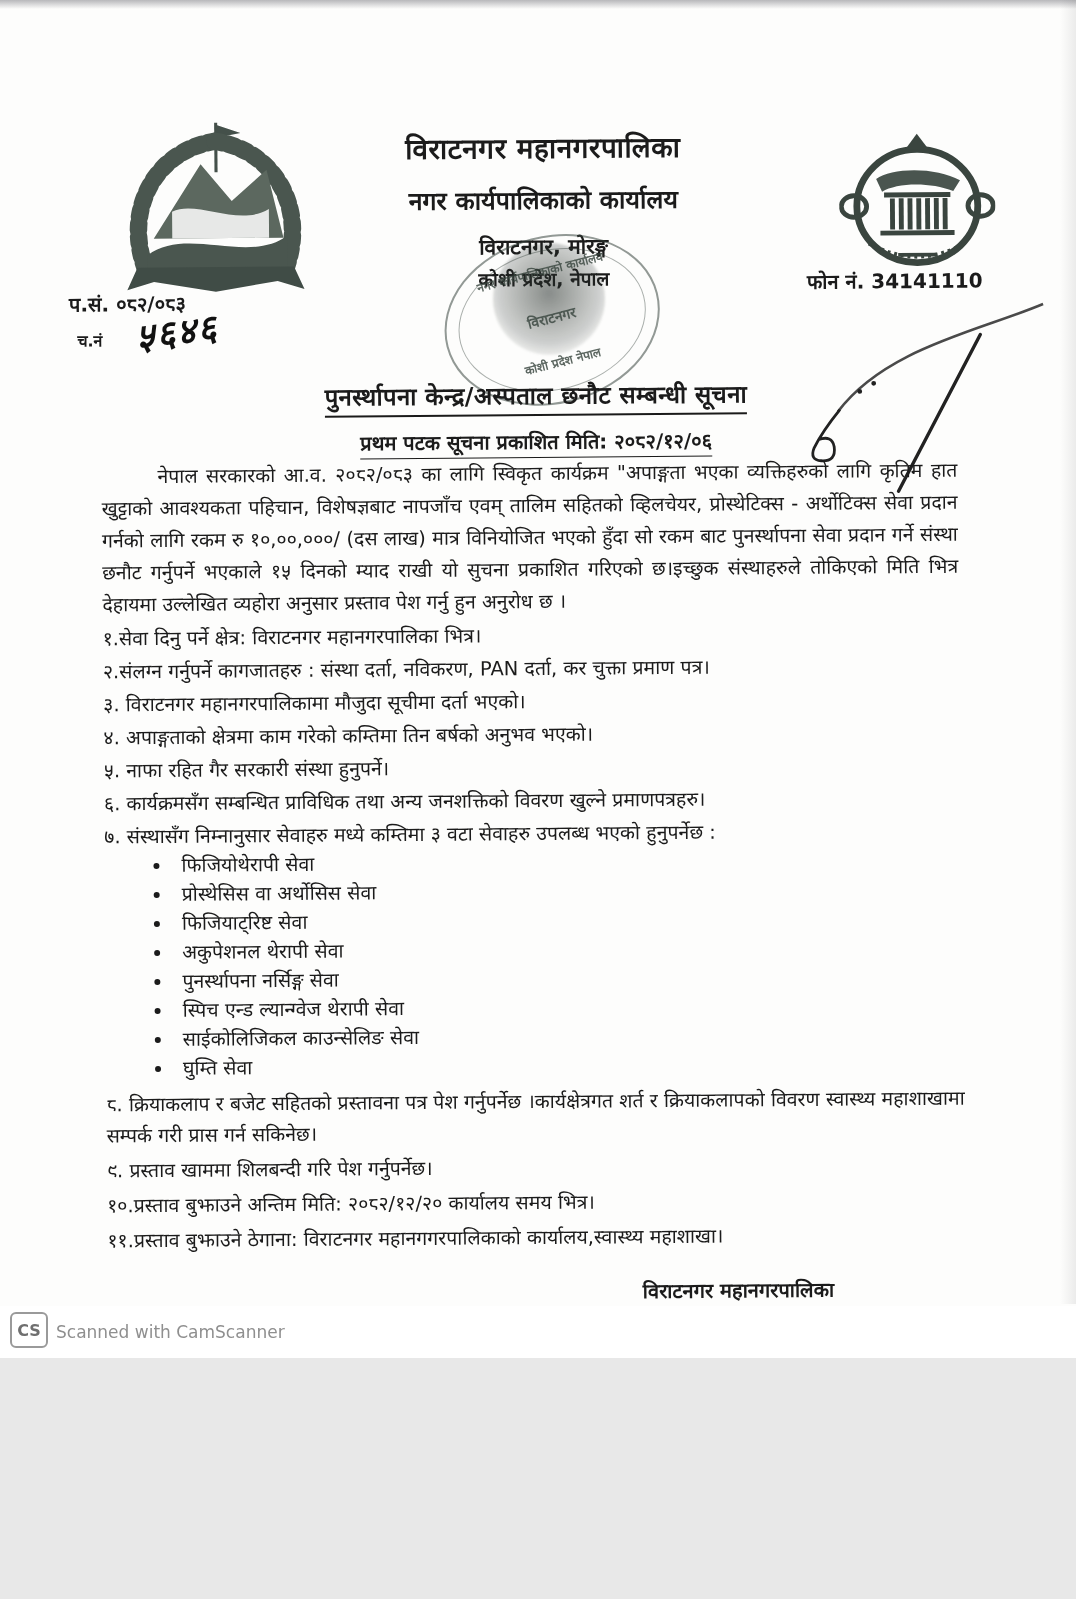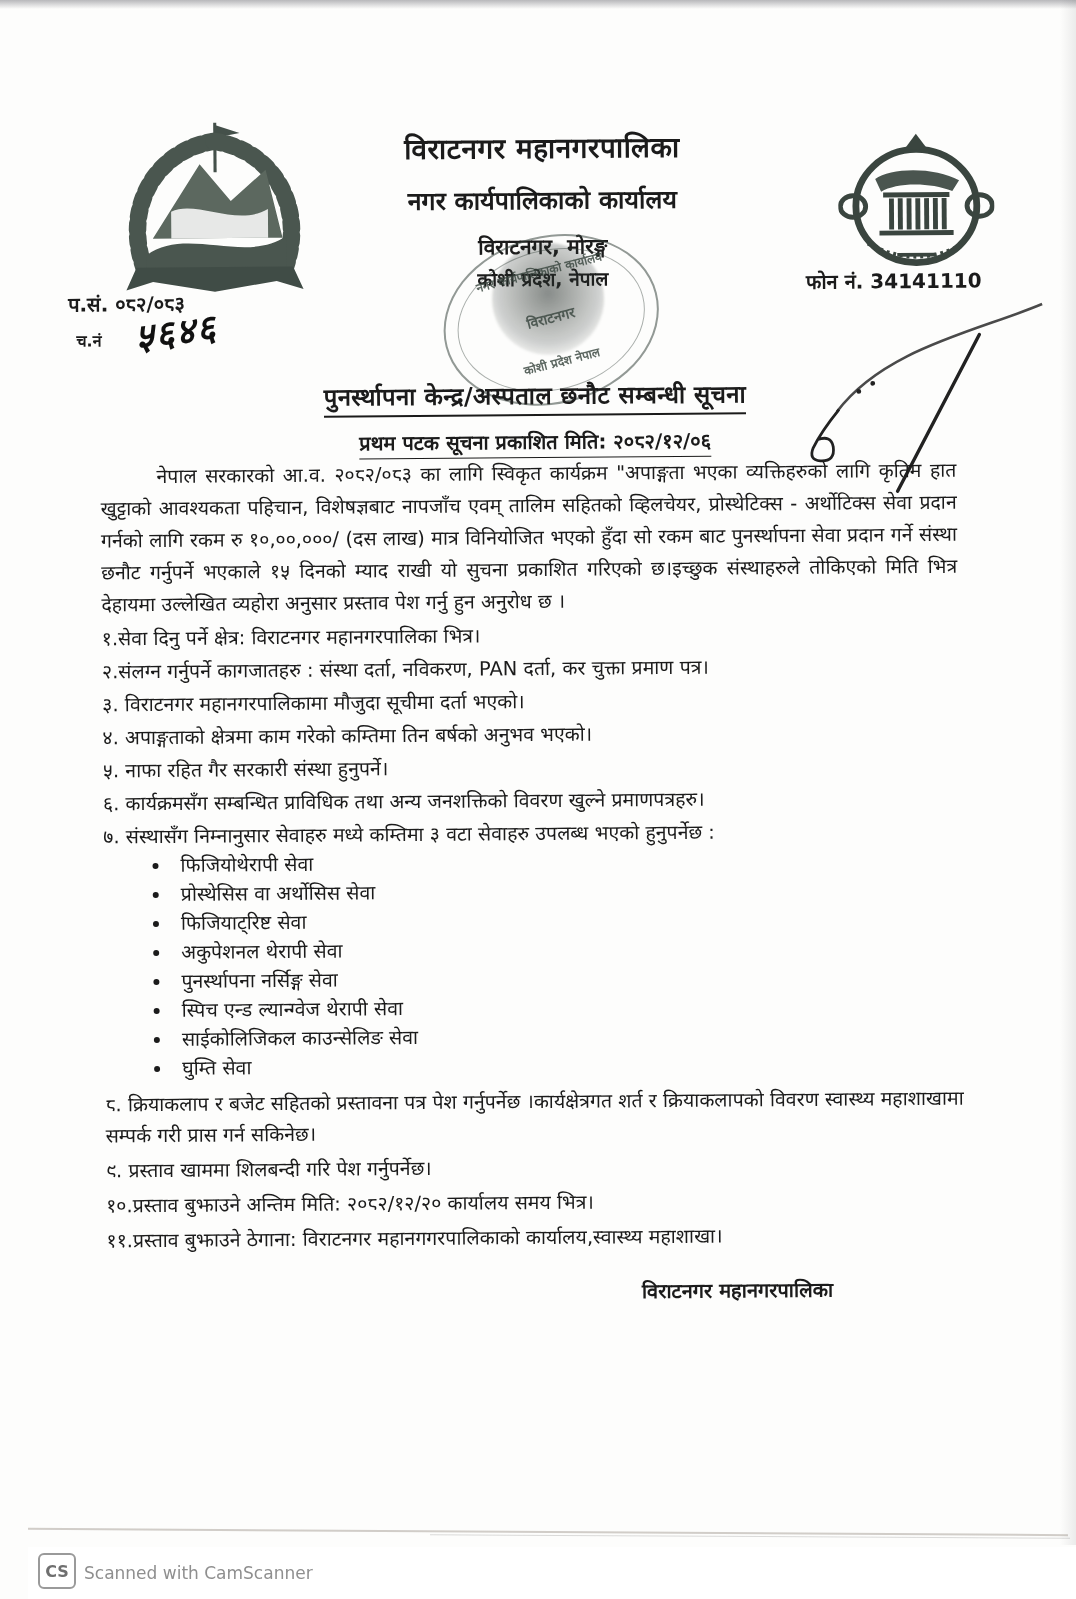--- a/index.html
+++ b/index.html
@@ -1,17 +1,17 @@
 <!DOCTYPE html>
 <html lang="ne"><head>
 <meta charset="utf-8">
 <style>
   html,body{margin:0;padding:0;background:#e8e8e8;}
   .scan{
-    position:relative;width:1076px;height:1599px;margin:0 auto;
+    position:relative;width:1076px;height:1358px;margin:0 auto;
     background:#fdfdfc;overflow:hidden;
     font-family:"DejaVu Sans",sans-serif;color:#1b1b1b;
   }
   
   .edge-top{position:absolute;top:0;left:0;right:0;height:9px;
     background:linear-gradient(180deg,rgba(70,70,80,.38),rgba(70,70,80,0));}
   .edge-right{position:absolute;top:0;right:0;bottom:54px;width:16px;
     background:linear-gradient(270deg,rgba(80,80,85,.10),rgba(80,80,85,0));}
   .fold-line{position:absolute;left:28px;top:1531px;width:1040px;height:2px;
     background:rgba(125,115,102,.35);transform:rotate(.35deg);}
@@ -63,21 +63,21 @@
   .num-item{font-size:19.5px;line-height:28px;margin-bottom:5px;}
   .svc-list{position:absolute;left:152px;top:851px;width:700px;}
   .svc-item{display:flex;align-items:center;font-size:19.5px;line-height:24px;margin-bottom:5px;}
   .svc-item .dot{width:6px;height:6px;border-radius:50%;background:#1b1b1b;
     margin-right:22px;flex:0 0 auto;}
   .close-list{position:absolute;left:103px;top:1086px;width:872px;}
   .close-item{font-size:19.5px;line-height:31px;margin-bottom:4px;text-align:left;}
   .signature{position:absolute;left:638px;top:1278px;font-size:20px;font-weight:bold;}
 
   
-  .footer{position:absolute;left:0;right:0;bottom:0;height:52px;background:#ffffff;margin-left:28px;}
+  .footer{position:absolute;left:0;right:0;bottom:0;height:52px;background:#ffffff;}
   .cs-badge{position:absolute;left:10px;bottom:10px;width:34px;height:32px;
     border:2px solid #9a9a9a;border-radius:6px;background:#fff;
     display:flex;align-items:center;justify-content:center;
     font-size:16px;font-weight:bold;color:#6f6f6f;}
   .cs-text{position:absolute;left:56px;bottom:16px;font-size:17px;color:#8f8f8f;}
 </style>
 </head>
 <body>
 
 <div class="scan">

